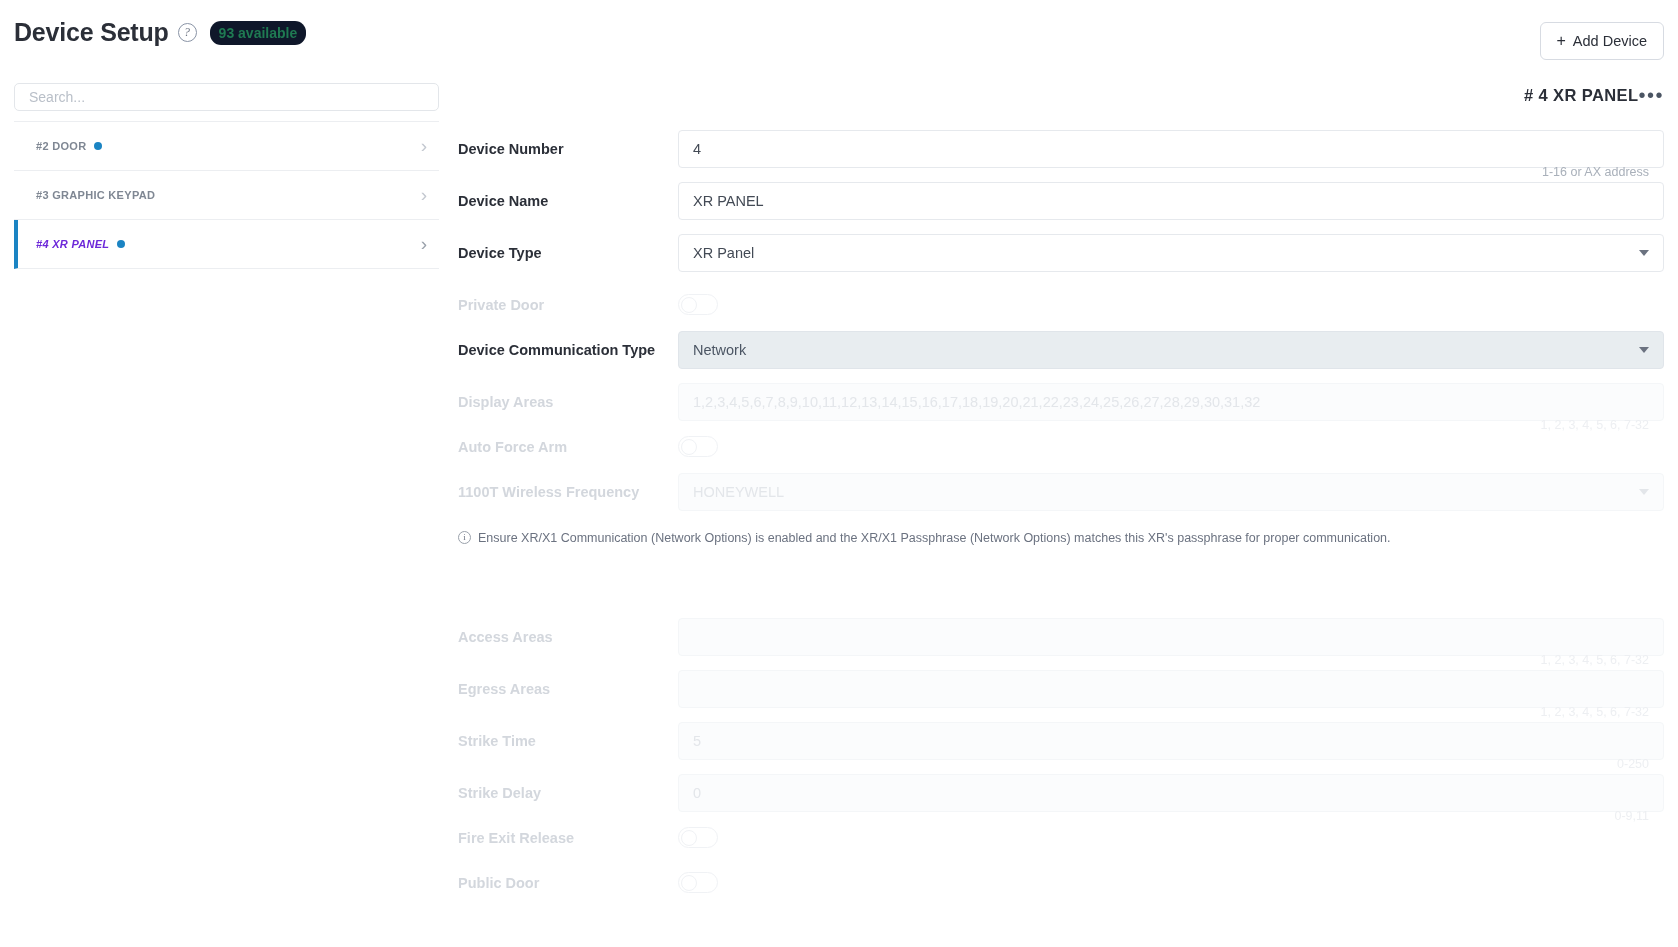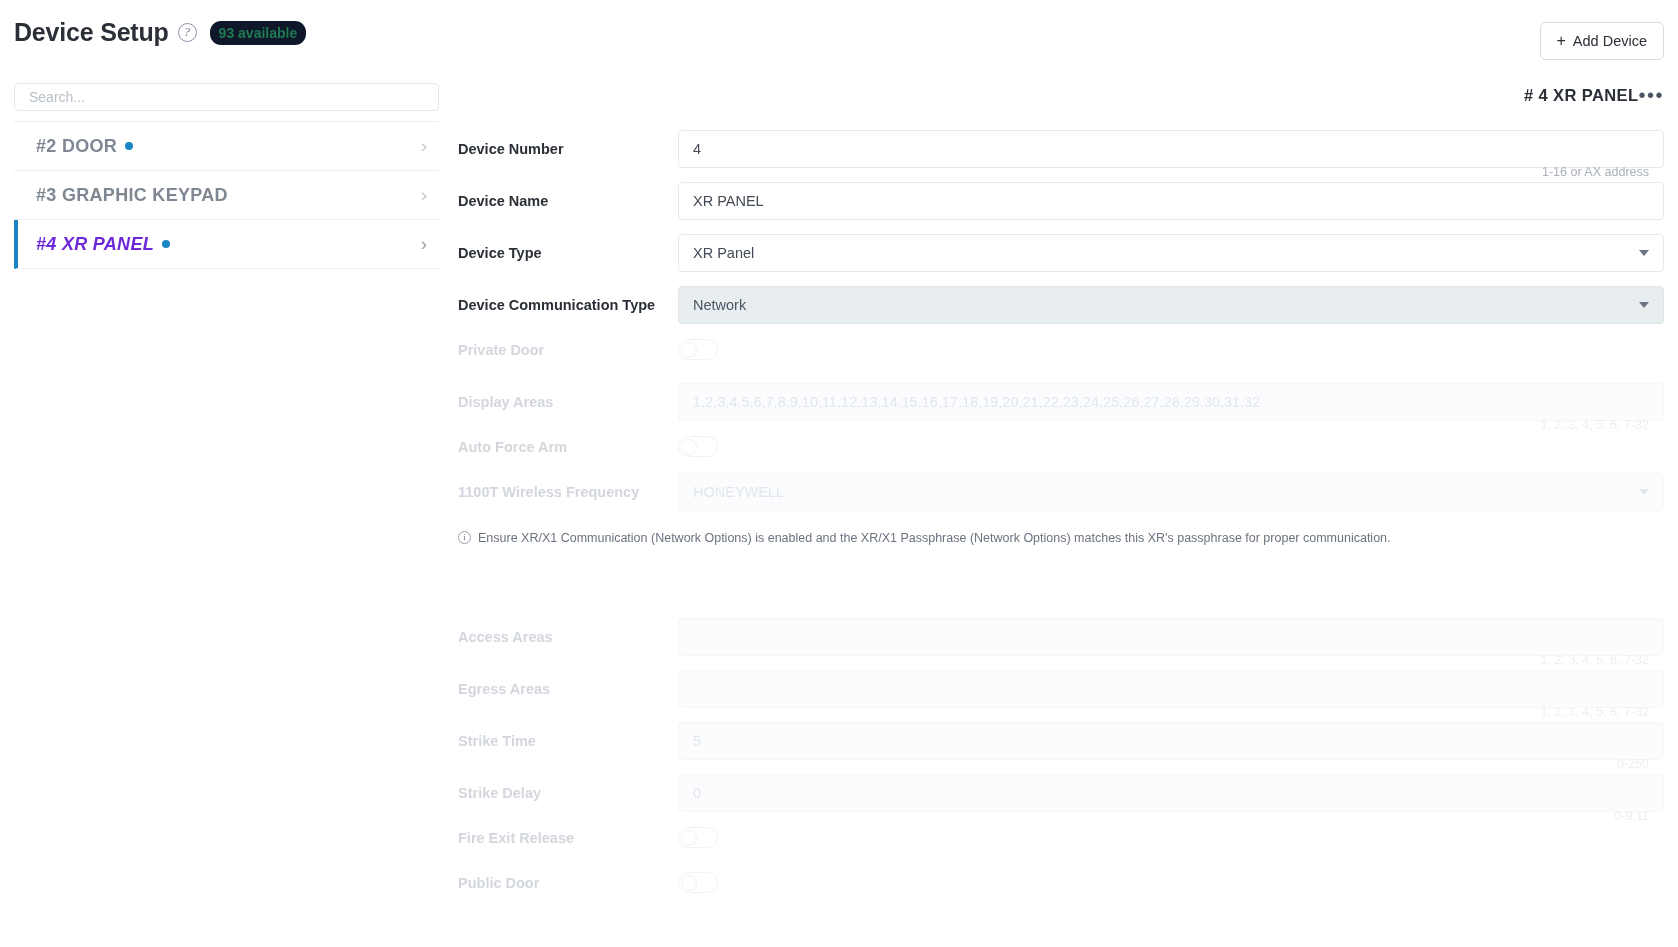--- a/index.html
+++ b/index.html
@@ -42,21 +42,21 @@
     font-family: "Liberation Sans", sans-serif;
   }
   .search-box::placeholder { color: #b9bfc8; }
   .device-list { margin-top: 10px; border-top: 1px solid #eceef1; }
   .device-item {
     position: relative; height: 49px; display: flex; align-items: center;
     border-bottom: 1px solid #eceef1; padding-left: 22px; padding-right: 14px;
     cursor: pointer; background: #fff;
   }
   .device-item.selected { border-left: 4px solid #1b84c3; padding-left: 18px; }
-  .device-label { font-size: 18px; font-weight: 700; color: #7f8793; letter-spacing: 0.3px; }
+  .device-label { font-size: 11px; font-weight: 700; color: #7f8793; letter-spacing: 0.3px; }
   .device-item.selected .device-label { color: #6d28d9; font-style: italic; }
   .status-dot { width: 8px; height: 8px; border-radius: 50%; background: #1b84c3; margin-left: 8px; display: inline-block; }
   .chev { position: absolute; right: 12px; color: #c3c8d0; font-size: 19px; font-weight: 300; }
   .device-item.selected .chev { color: #9aa1ab; }
 
   
   .panel { position: absolute; top: 78px; left: 458px; width: 1206px; }
   .panel-head { display: flex; align-items: center; justify-content: flex-end; height: 34px; }
   .panel-title { font-size: 16.5px; font-weight: 700; color: #2b2f38; letter-spacing: 0.4px; }
   .kebab { color: #4b5563; font-size: 20px; letter-spacing: 1.5px; cursor: pointer; line-height: 12px; }
@@ -196,35 +196,35 @@
         <div class="row-label">Device Type</div>
         <div class="row-ctrl">
           <div class="field">
             <span class="val">XR Panel</span>
             <span class="caret"></span>
           </div>
         </div>
       </div>
       <div class="spacer-sm"></div>
 
+      <div class="row faded">
+        <div class="row-label">Private Door</div>
+        <div class="row-ctrl">
+          <div class="toggle">
+            <span class="knob"></span>
+          </div>
+        </div>
+      </div>
+
       <div class="row">
         <div class="row-label">Device Communication Type</div>
         <div class="row-ctrl">
           <div class="field highlighted">
             <span class="val">Network</span>
             <span class="caret"></span>
-          </div>
-        </div>
-      </div>
-
-      <div class="row faded">
-        <div class="row-label">Private Door</div>
-        <div class="row-ctrl">
-          <div class="toggle">
-            <span class="knob"></span>
           </div>
         </div>
       </div>
       <div class="spacer-sm"></div>
 
       <div class="row faded">
         <div class="row-label">Display Areas</div>
         <div class="row-ctrl">
           <div class="field">
             <span class="val">1,2,3,4,5,6,7,8,9,10,11,12,13,14,15,16,17,18,19,20,21,22,23,24,25,26,27,28,29,30,31,32</span>

